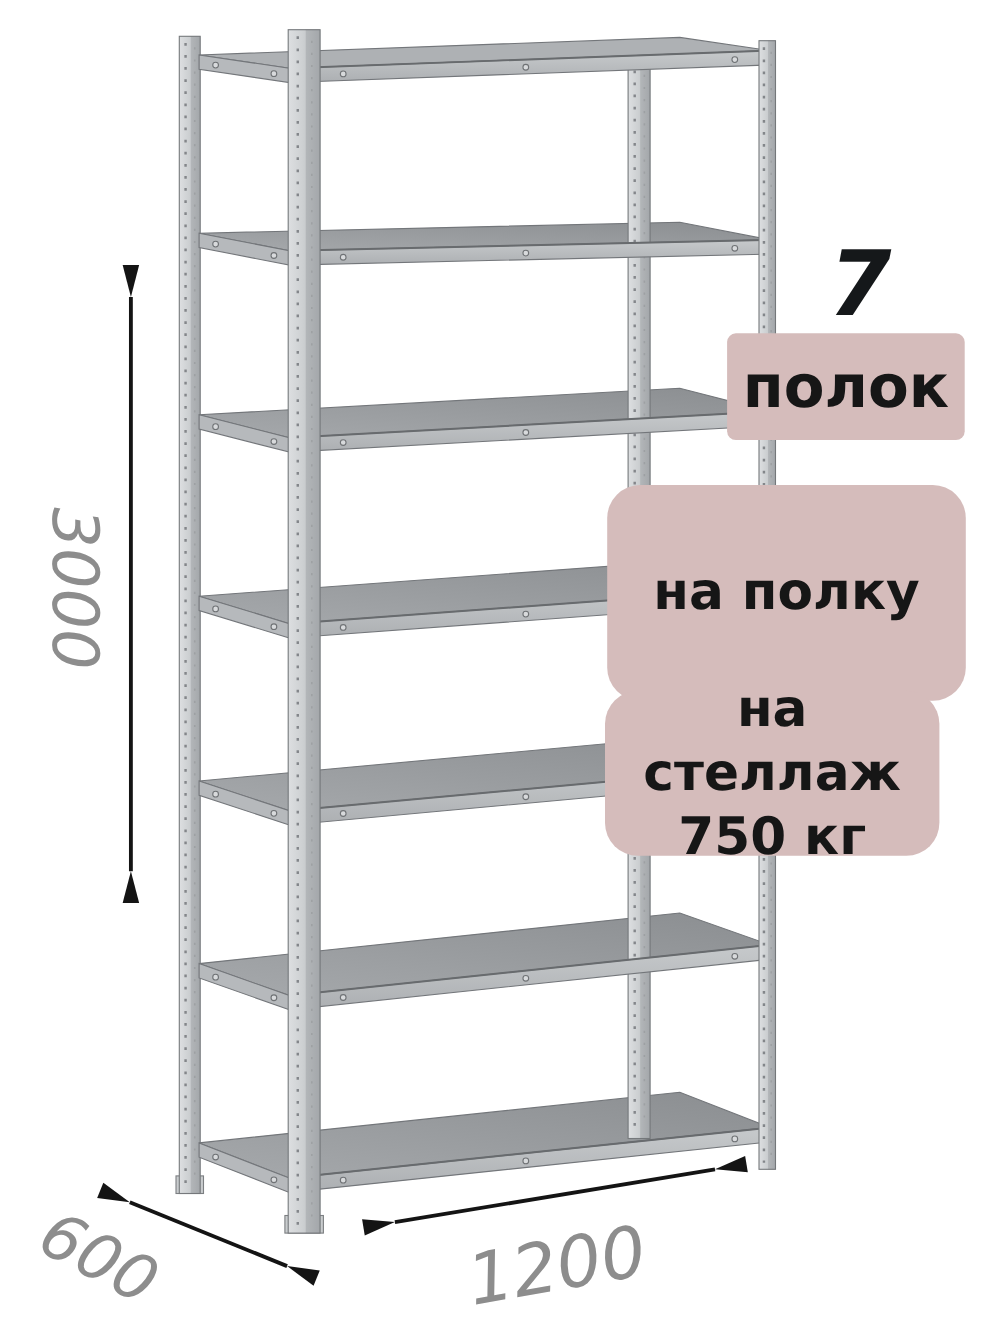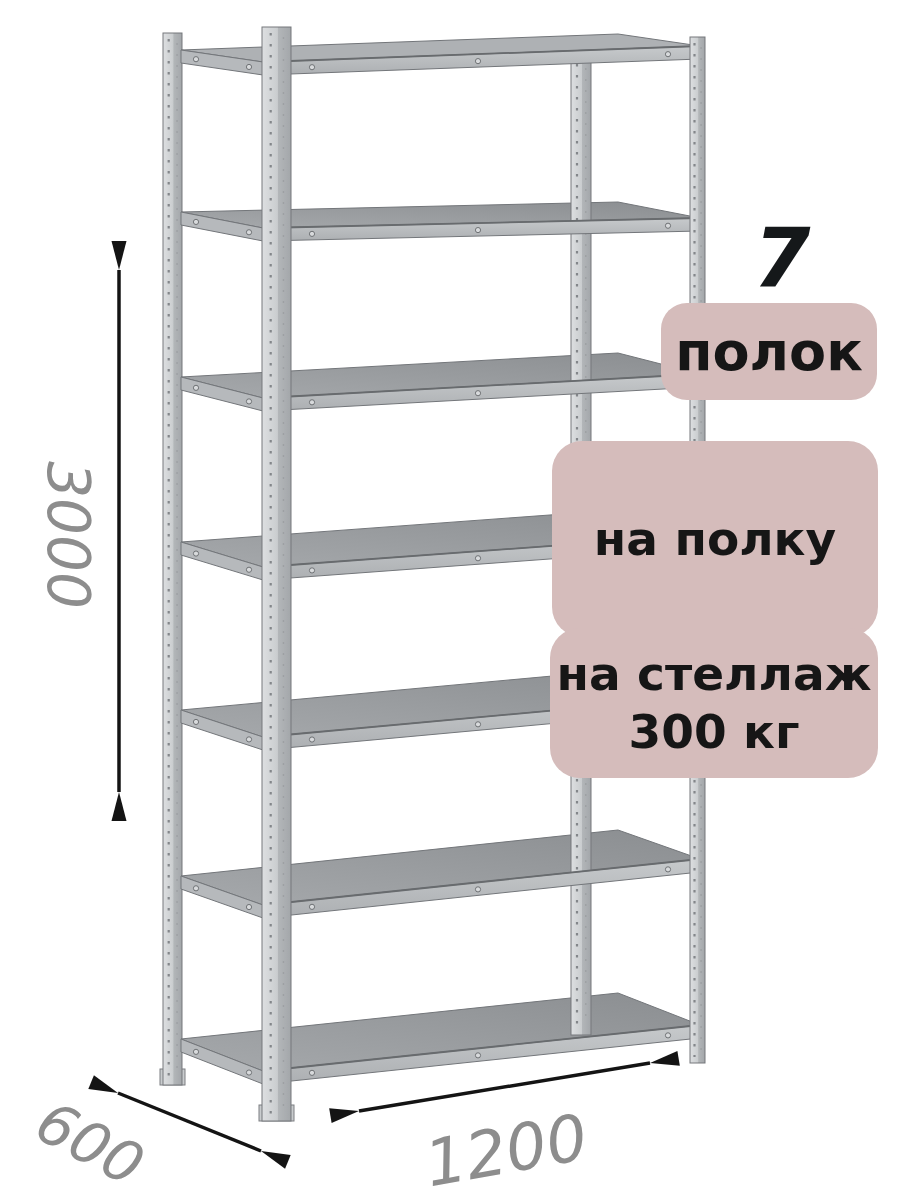--- a/index.html
+++ b/index.html
@@ -20,23 +20,23 @@
     font-family:"DejaVu Sans","Liberation Sans",sans-serif;
     font-style:italic;font-weight:800;font-size:82px;line-height:1;
     color:#15181a;
   }
   .badge{
     position:absolute;background:#d5bcbb;color:#161616;
     display:flex;flex-direction:column;justify-content:center;align-items:center;
     font-family:"DejaVu Sans","Liberation Sans",sans-serif;
     font-weight:700;text-align:center;
   }
-  #badge-shelves{left:661px;top:303px;width:216px;height:97px;border-radius:26px;font-size:54px;}
+  #badge-shelves{left:661px;top:303px;width:216px;height:97px;border-radius:8px;font-size:54px;}
   #badge-shelf-load{left:552px;top:441px;width:326px;height:196px;border-radius:30px;font-size:47px;line-height:1.24;text-align:right;}
-  #badge-rack-load{left:550px;top:628px;width:328px;height:150px;border-radius:30px;font-size:47px;line-height:1.24;}
+  #badge-rack-load{left:550px;top:628px;width:304px;height:150px;border-radius:30px;font-size:47px;line-height:1.24;}
 </style>
 </head>
 <body>
 
 <div class="stage">
 
   <svg id="rack-svg" width="900" height="1200" viewBox="0 0 900 1200">
     <defs>
       <linearGradient id="gPost" x1="0" y1="0" x2="1" y2="0">
         <stop offset="0" stop-color="#dddfe1"></stop>
@@ -164,16 +164,16 @@
   <div class="badge" id="badge-shelves">
     <span>полок</span>
   </div>
 
   <div class="badge" id="badge-shelf-load">
     <span>на полку</span>
   </div>
 
   <div class="badge" id="badge-rack-load">
     <span>на стеллаж</span>
-    <span>300 кг</span>
+    <span>750 кг</span>
   </div>
 
 </div>
 
 </body></html>

